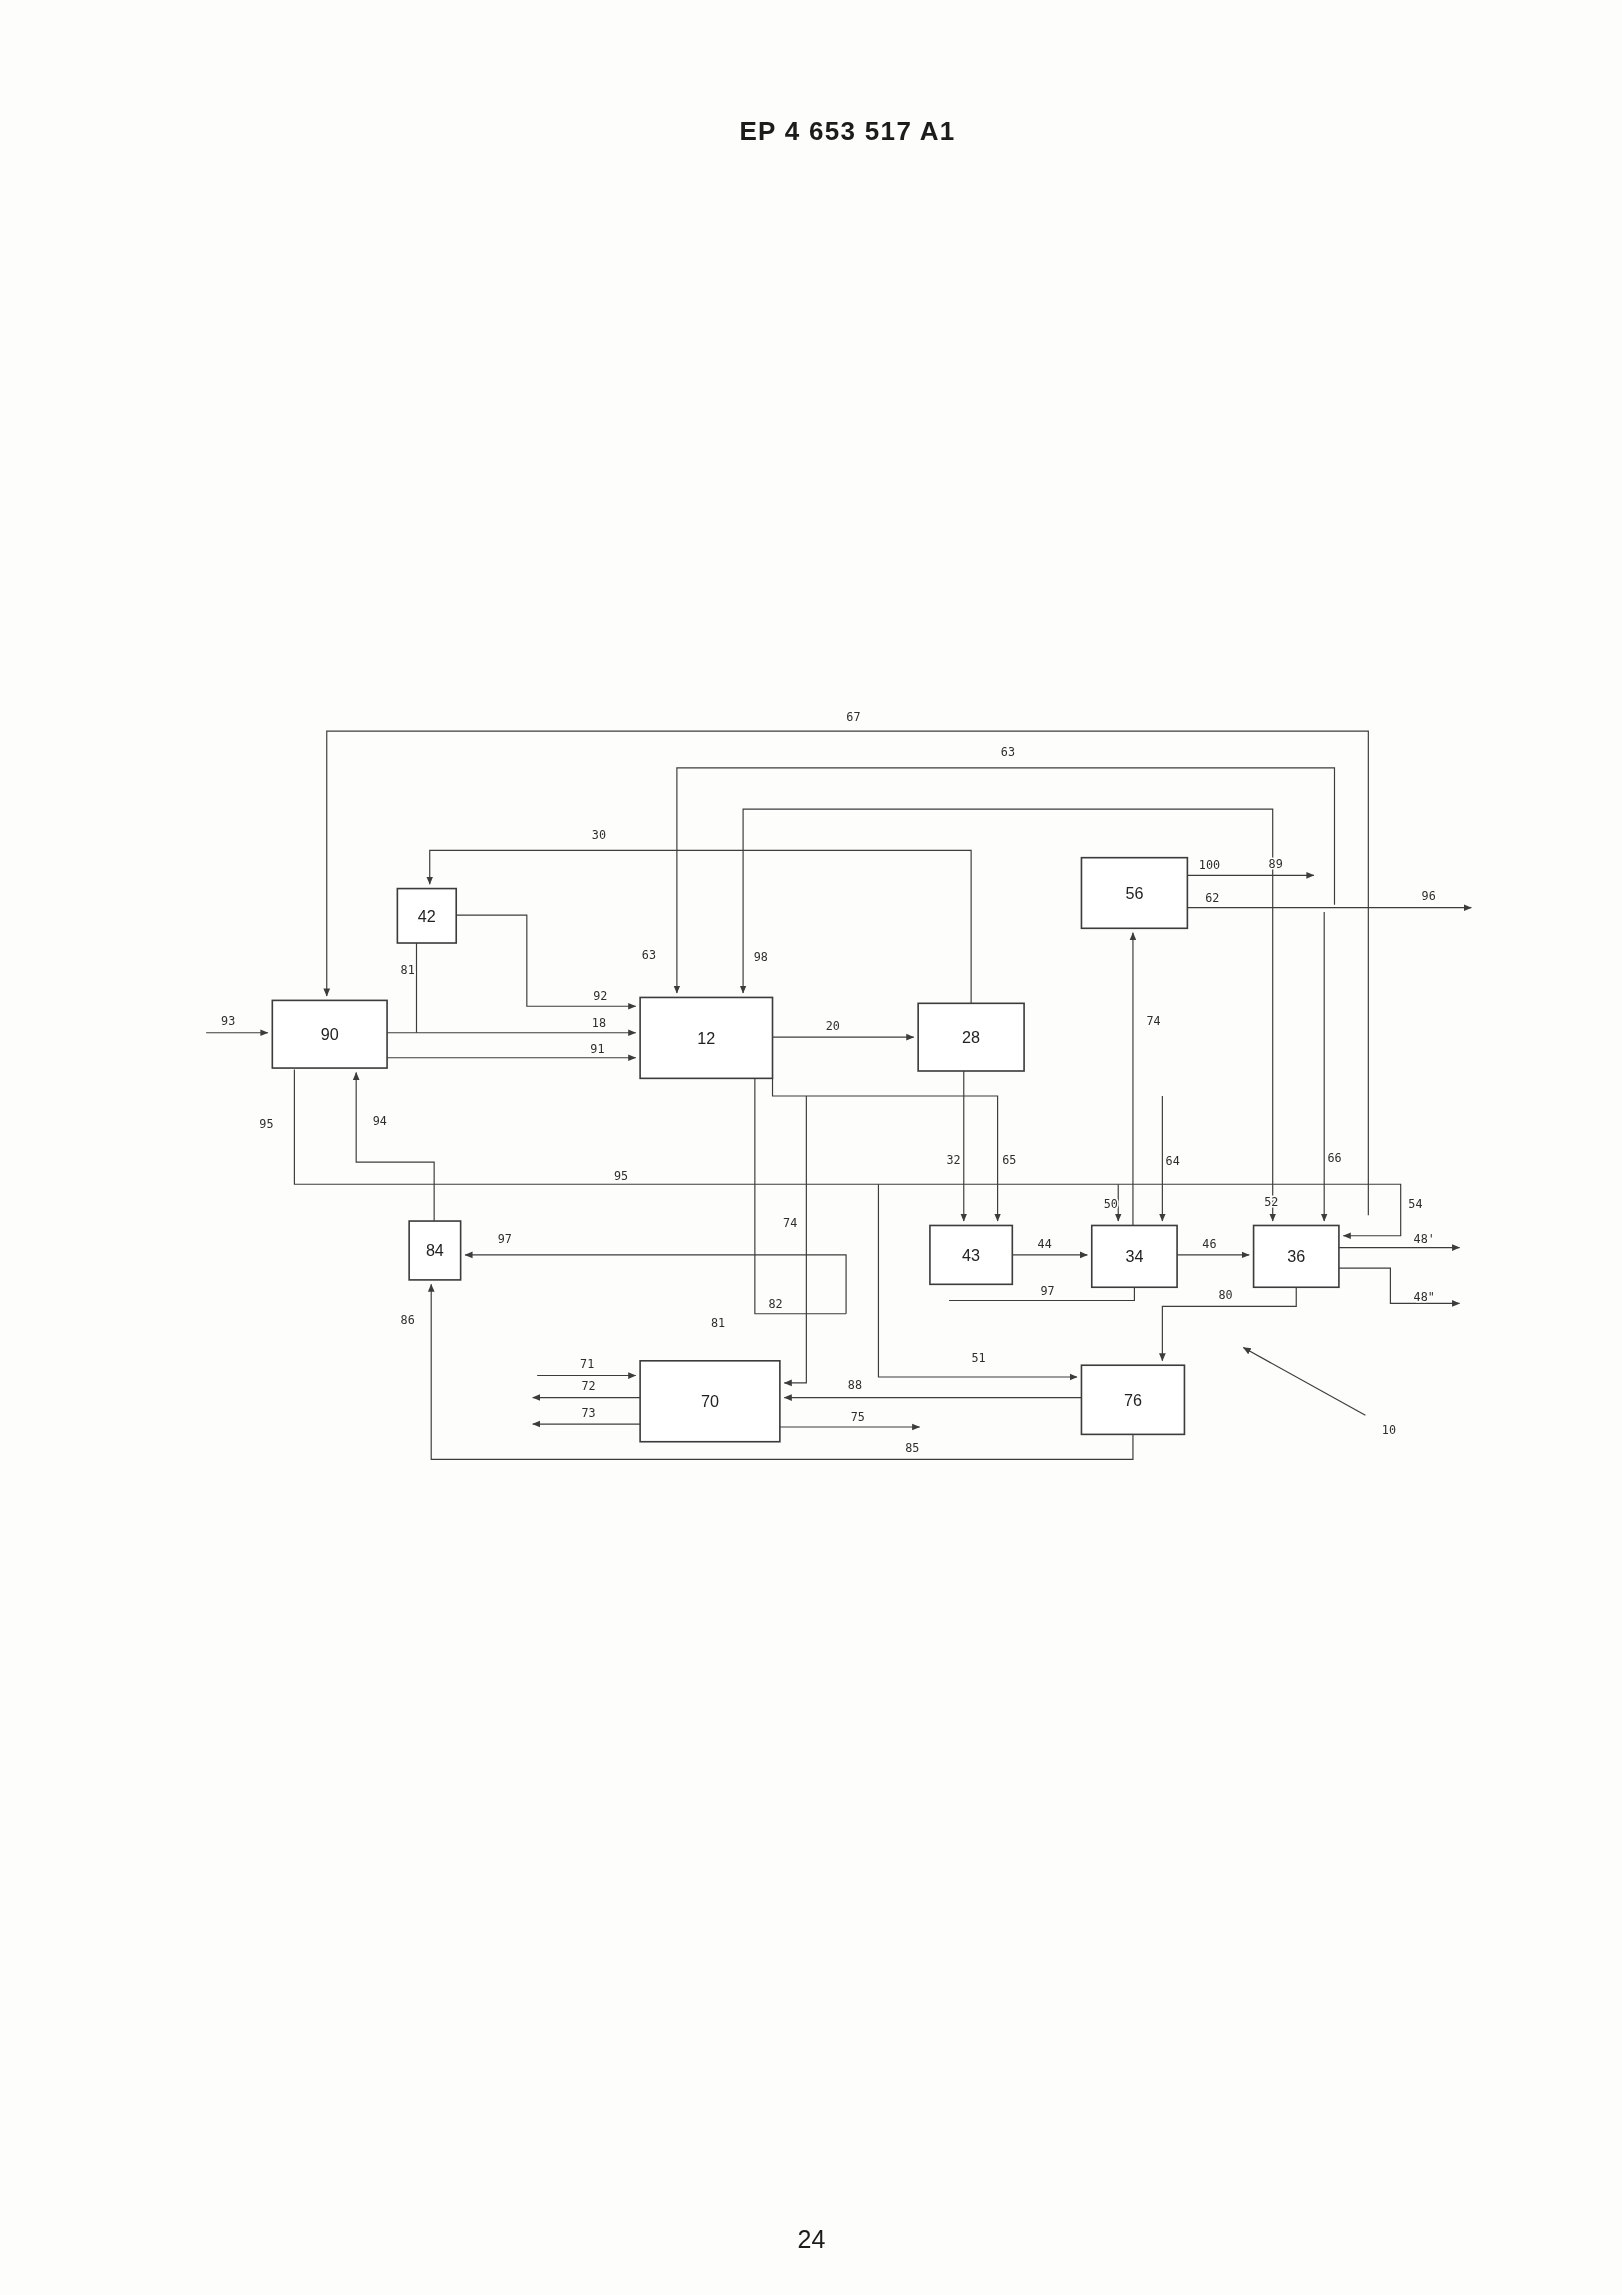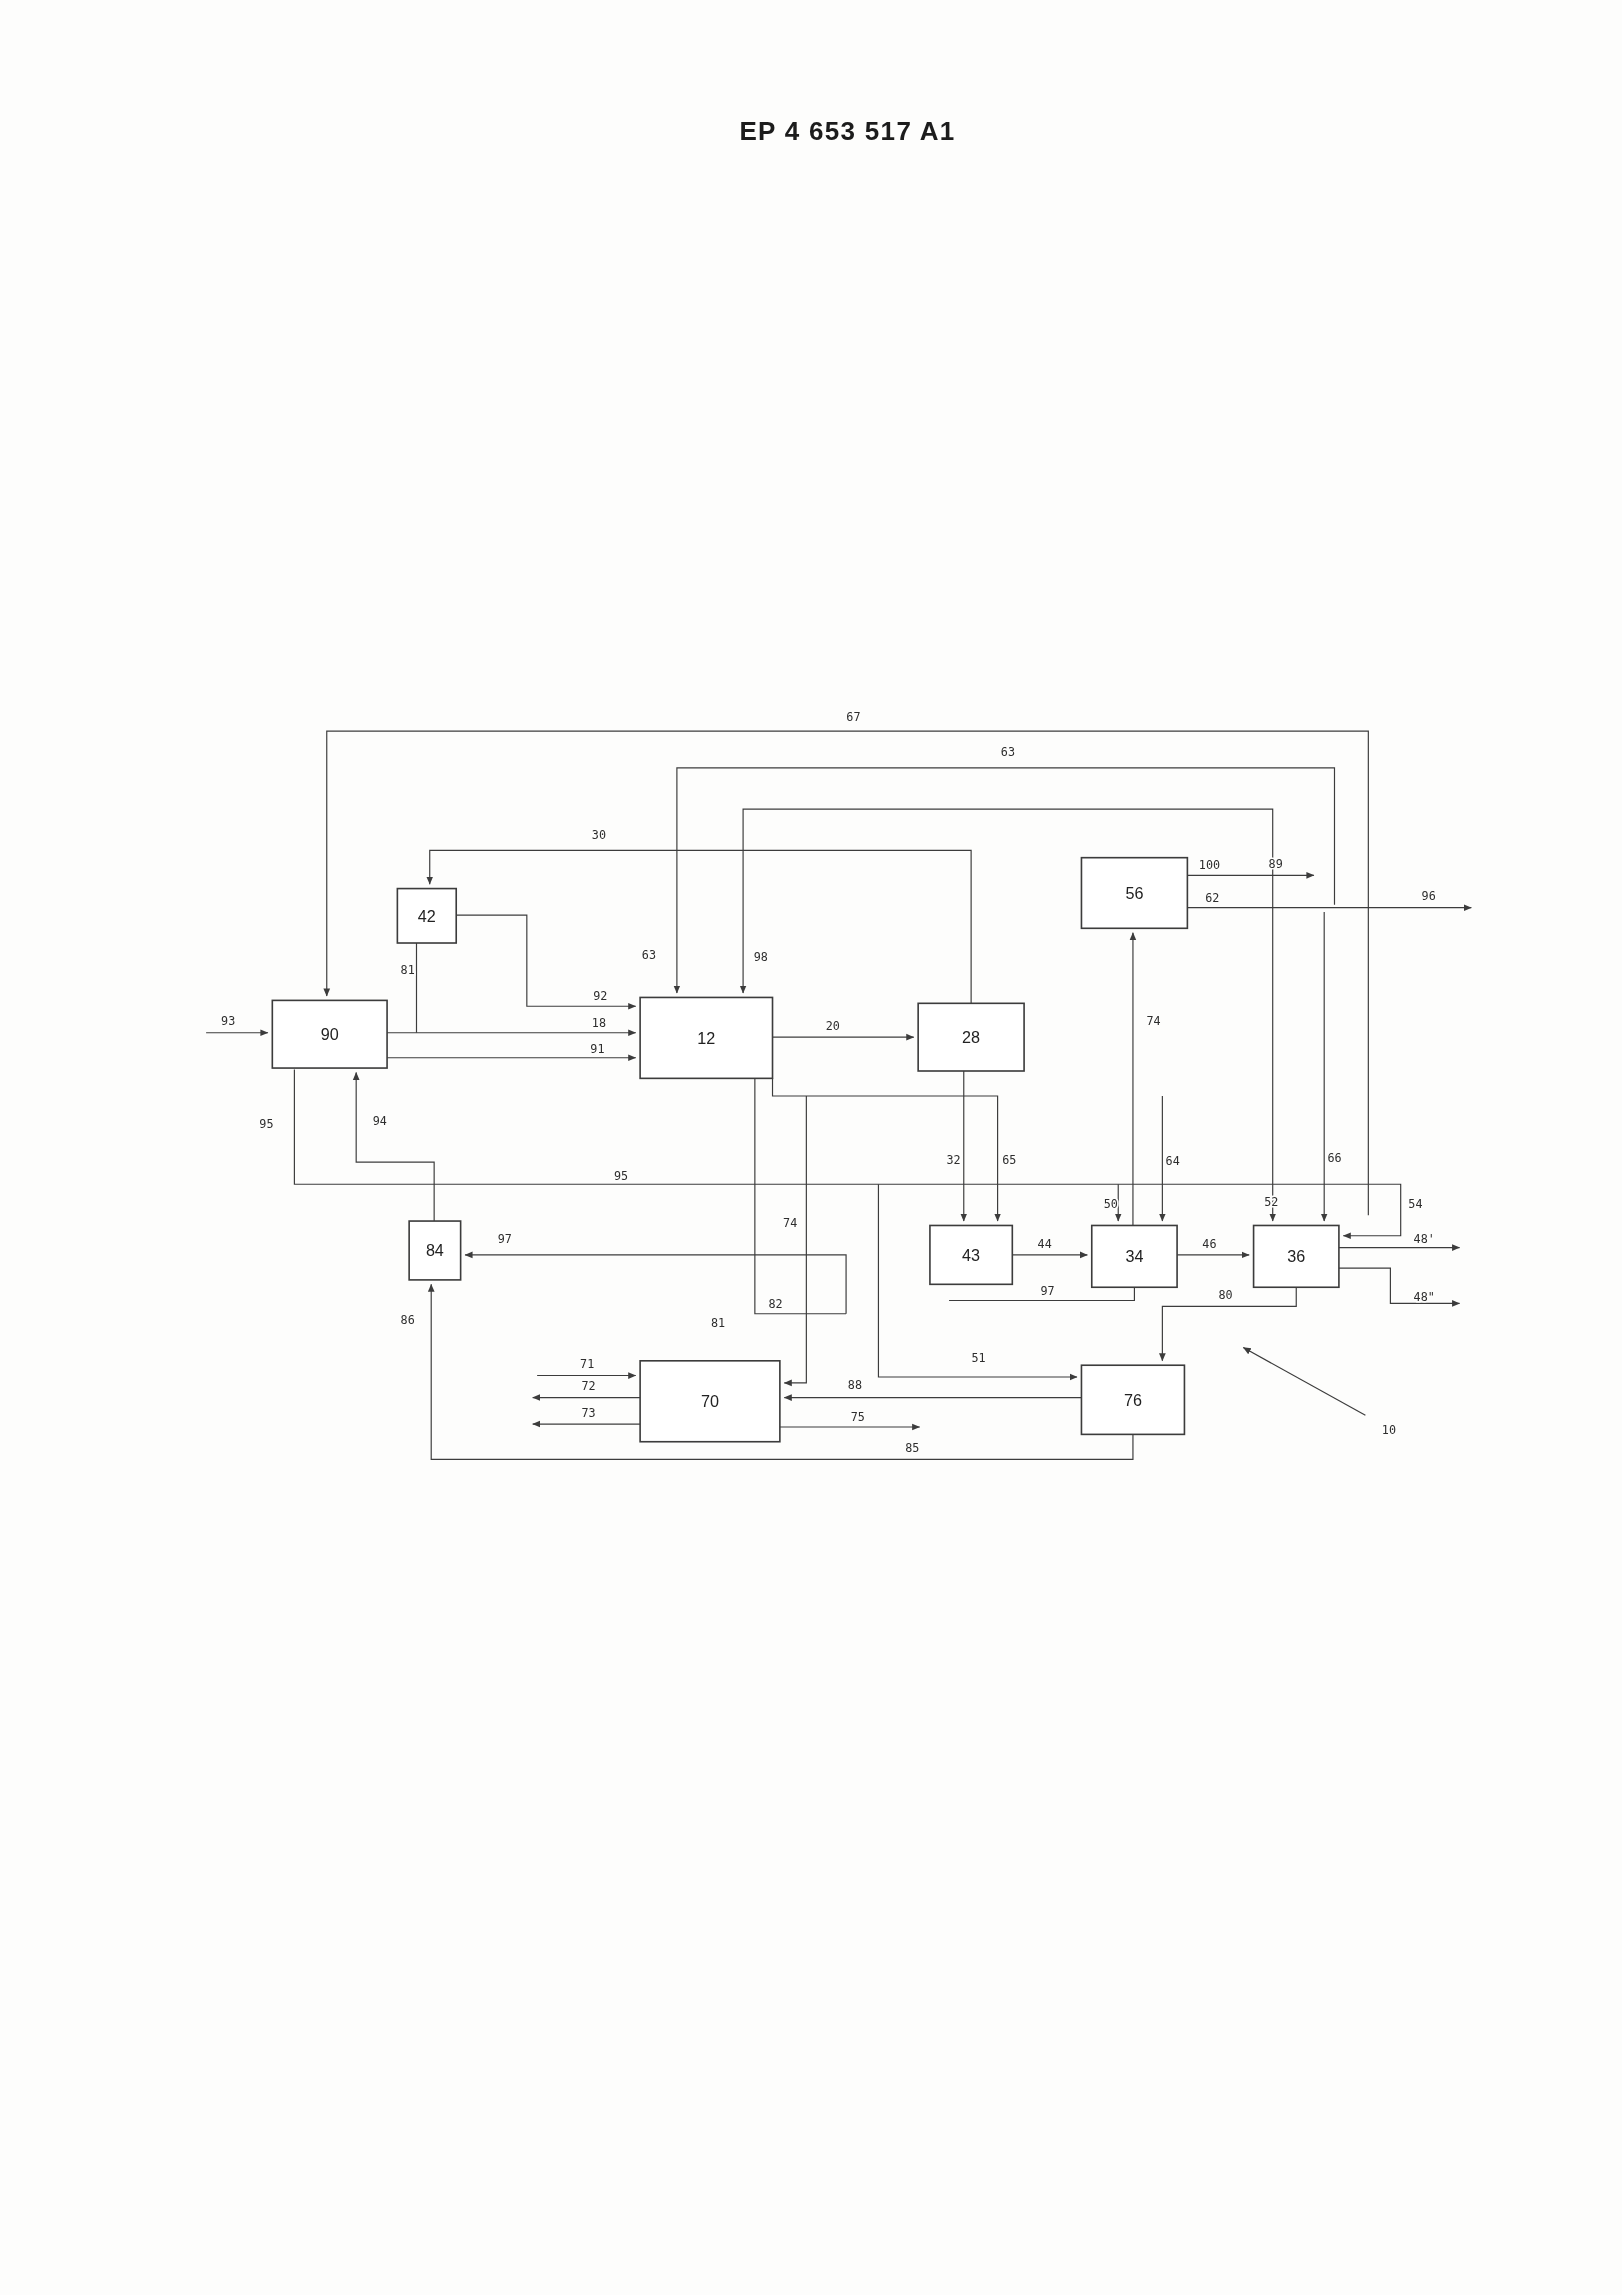--- a/index.html
+++ b/index.html
@@ -155,15 +155,16 @@
         <text x="400" y="963" class="edgelabel">73</text>
         <text x="581" y="944" class="edgelabel">88</text>
         <text x="665" y="926" class="edgelabel">51</text>
         <text x="583" y="966" class="edgelabel">75</text>
         <text x="620" y="987" class="edgelabel">85</text>
         <text x="944" y="975" class="edgelabel">10</text>
       </g>
   </svg>
 
 
+  <div class="pagenum">24</div>
 
 </div>
 
 
 </body></html>

